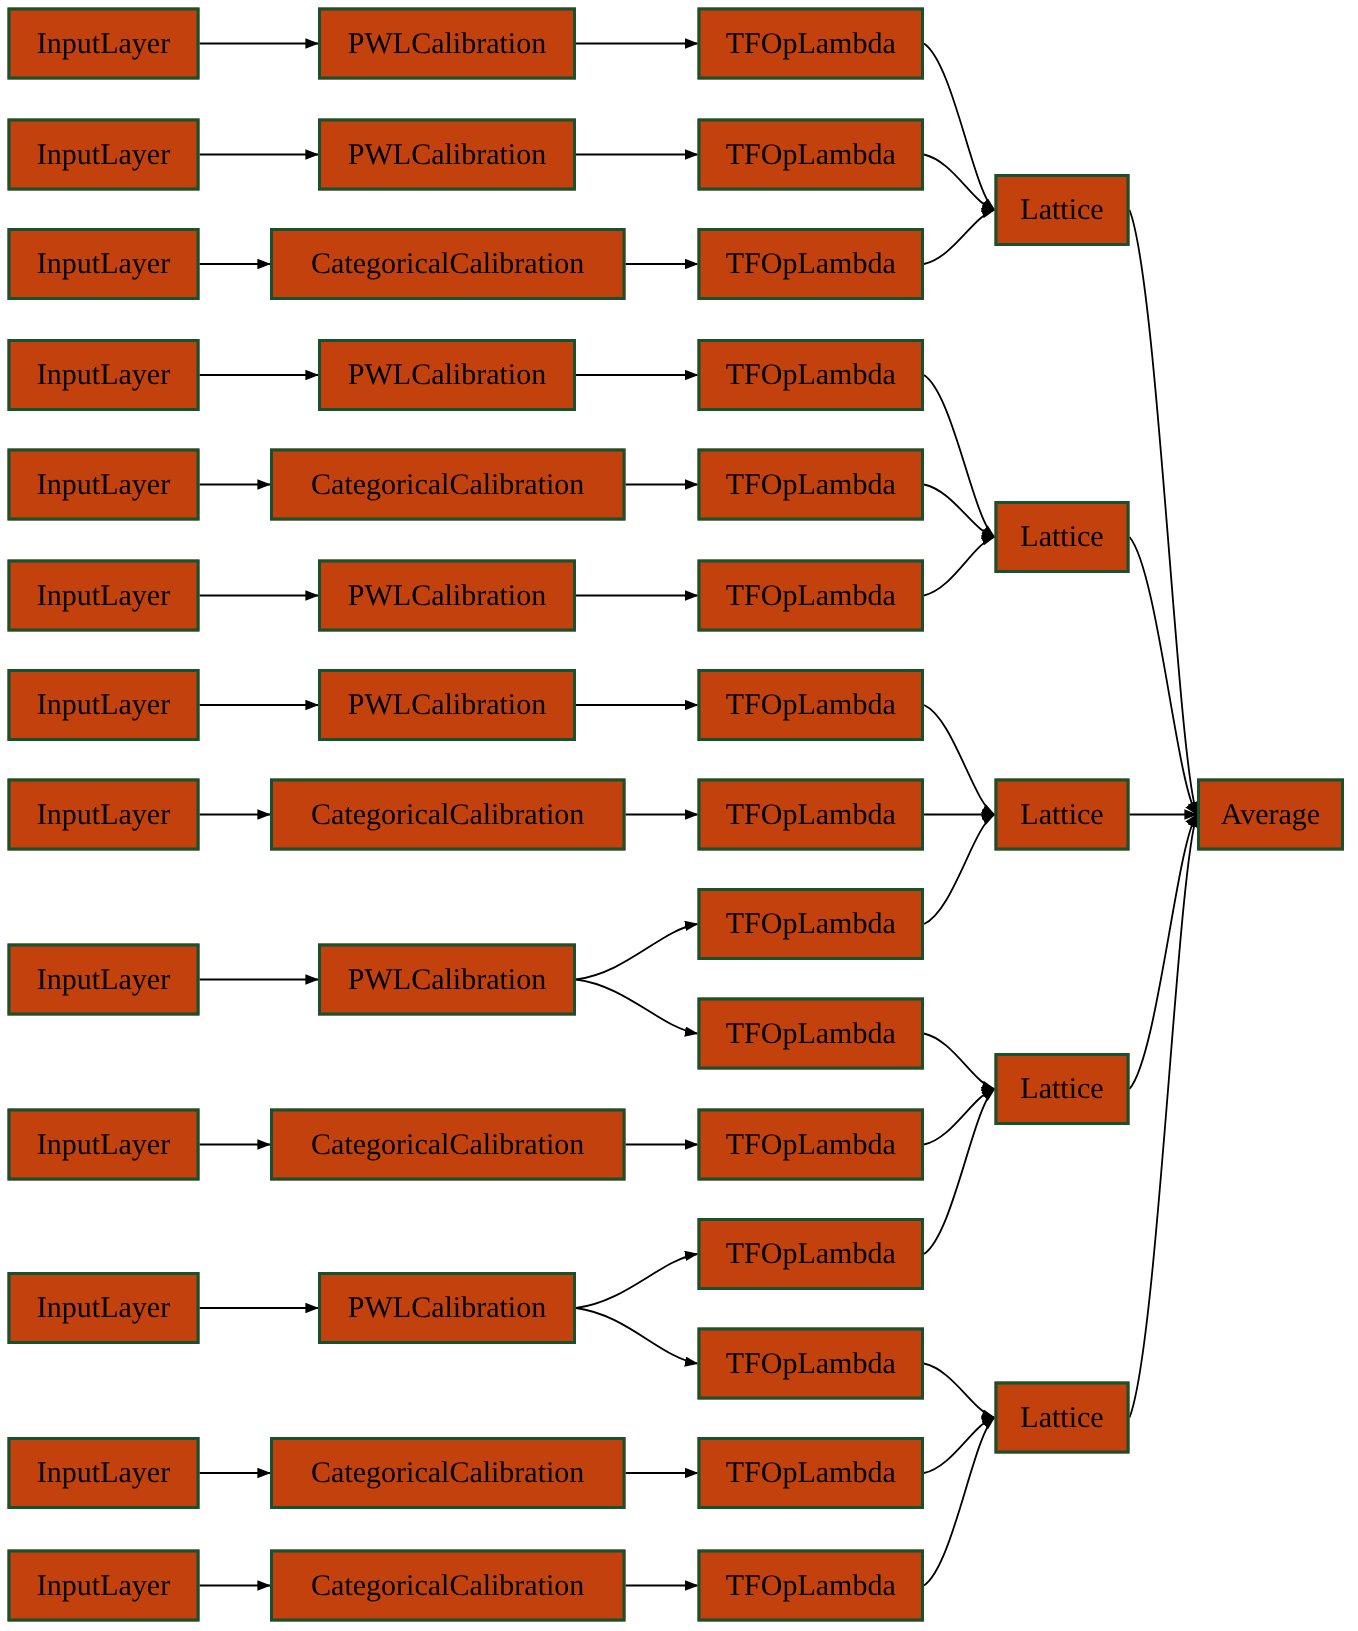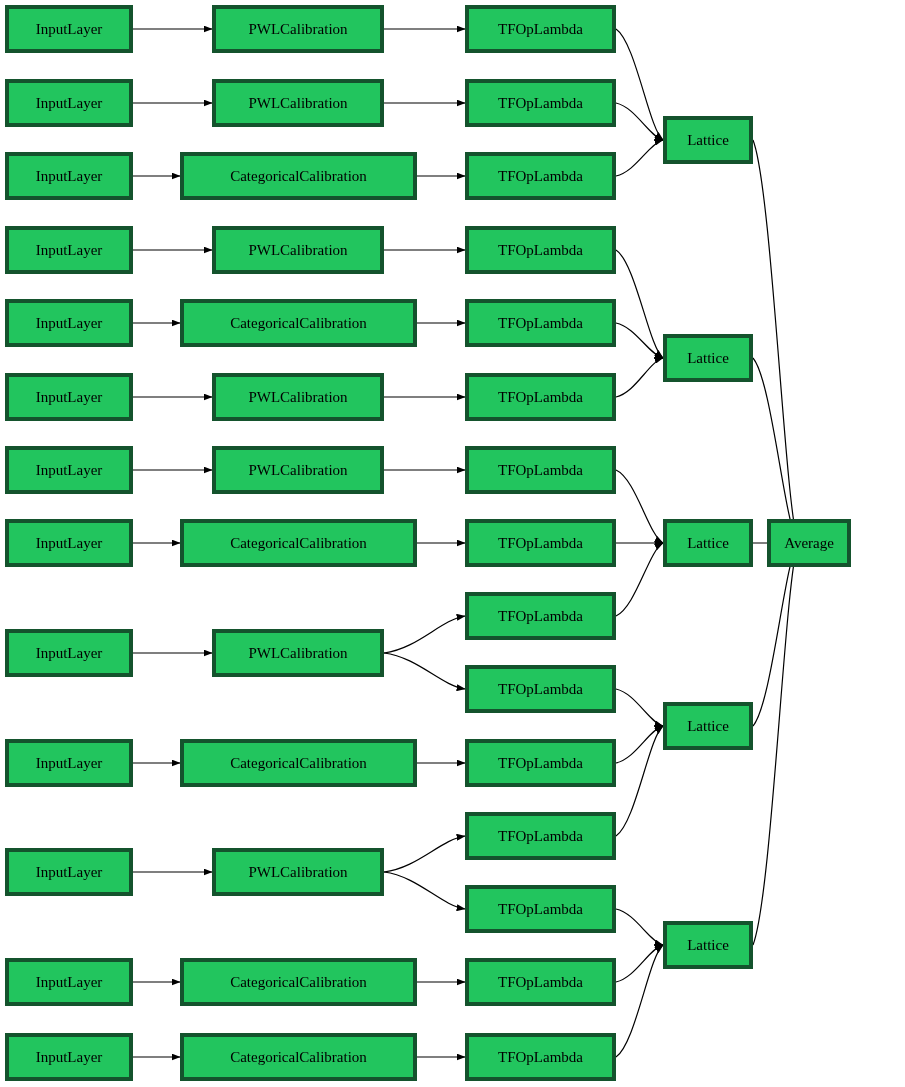--- a/index.html
+++ b/index.html
@@ -19,26 +19,26 @@
     position: absolute;
     left: 0;
     top: 0;
     width: 905px;
     height: 1087px;
     pointer-events: none;
   }
   .node {
     position: absolute;
     box-sizing: border-box;
-    border: 4px solid #14532d;
-    background: #22c55e;
+    border: 2px solid #14532d;
+    background: #c2410c;
     display: flex;
     align-items: center;
     justify-content: center;
-    font-size: 15px;
+    font-size: 20px;
     color: #000000;
     line-height: 1;
     white-space: nowrap;
     z-index: 2;
   }
 </style>
 </head>
 <body>
 
 <div id="canvas">
@@ -139,15 +139,15 @@
       <div class="node" style="left: 465px; top: 739px; width: 151px; height: 48px;">TFOpLambda</div>
       <div class="node" style="left: 465px; top: 812px; width: 151px; height: 48px;">TFOpLambda</div>
       <div class="node" style="left: 465px; top: 885px; width: 151px; height: 48px;">TFOpLambda</div>
       <div class="node" style="left: 465px; top: 958px; width: 151px; height: 48px;">TFOpLambda</div>
       <div class="node" style="left: 465px; top: 1033px; width: 151px; height: 48px;">TFOpLambda</div>
       <div class="node" style="left: 663px; top: 116px; width: 90px; height: 48px;">Lattice</div>
       <div class="node" style="left: 663px; top: 334px; width: 90px; height: 48px;">Lattice</div>
       <div class="node" style="left: 663px; top: 519px; width: 90px; height: 48px;">Lattice</div>
       <div class="node" style="left: 663px; top: 702px; width: 90px; height: 48px;">Lattice</div>
       <div class="node" style="left: 663px; top: 921px; width: 90px; height: 48px;">Lattice</div>
-      <div class="node" style="left: 767px; top: 519px; width: 84px; height: 48px;">Average</div>
+      <div class="node" style="left: 798px; top: 519px; width: 98px; height: 48px;">Average</div>
     </div>
 </div>
 
 </body></html>

